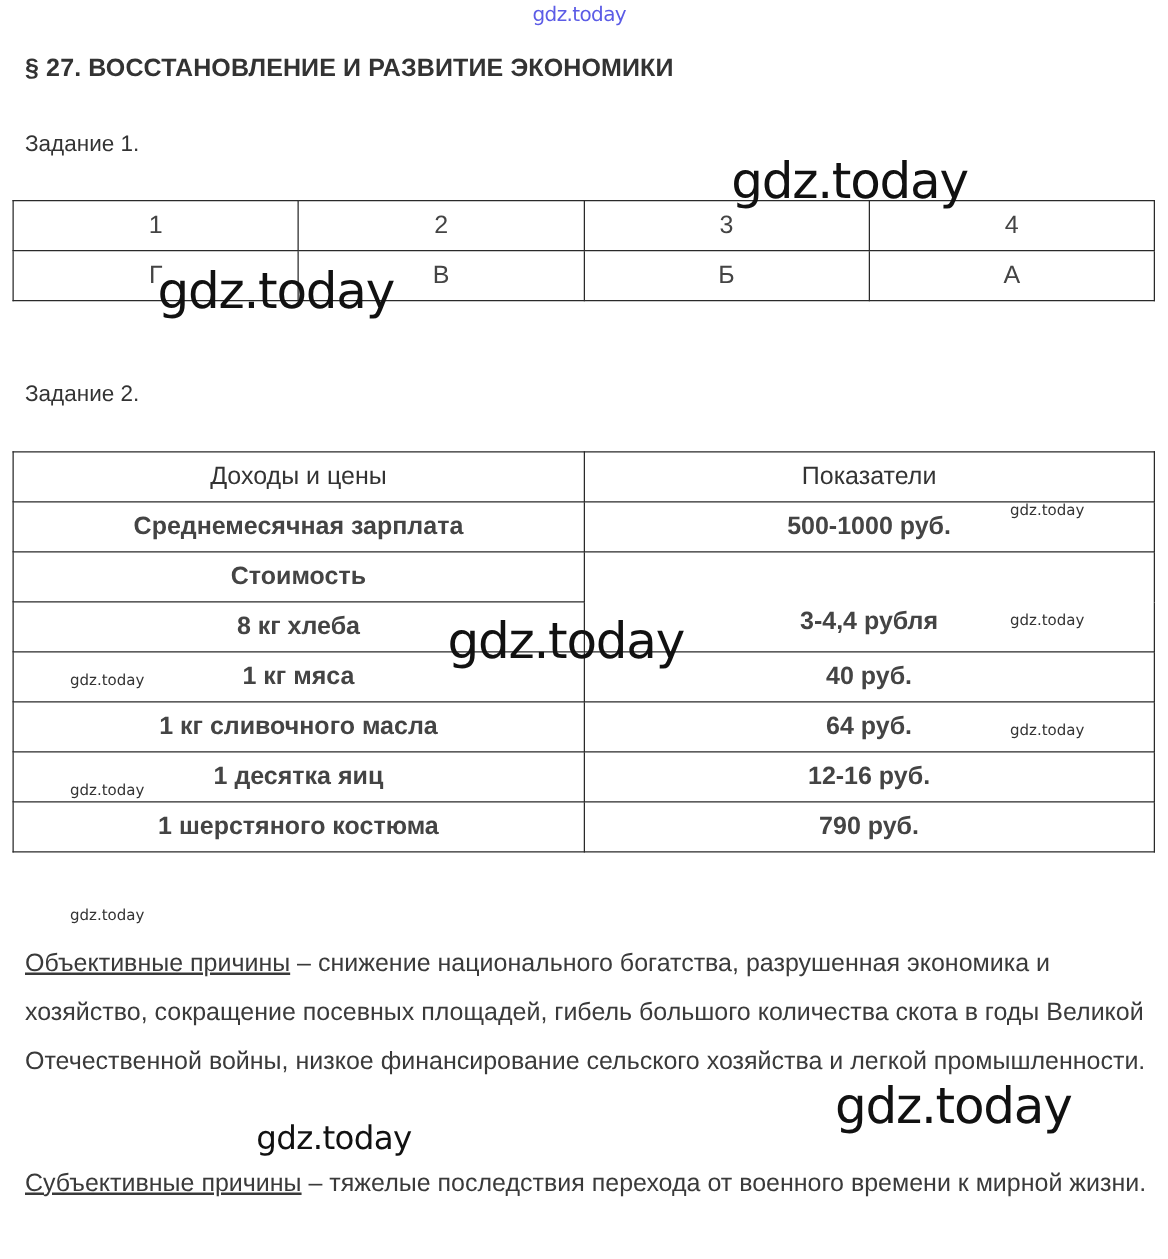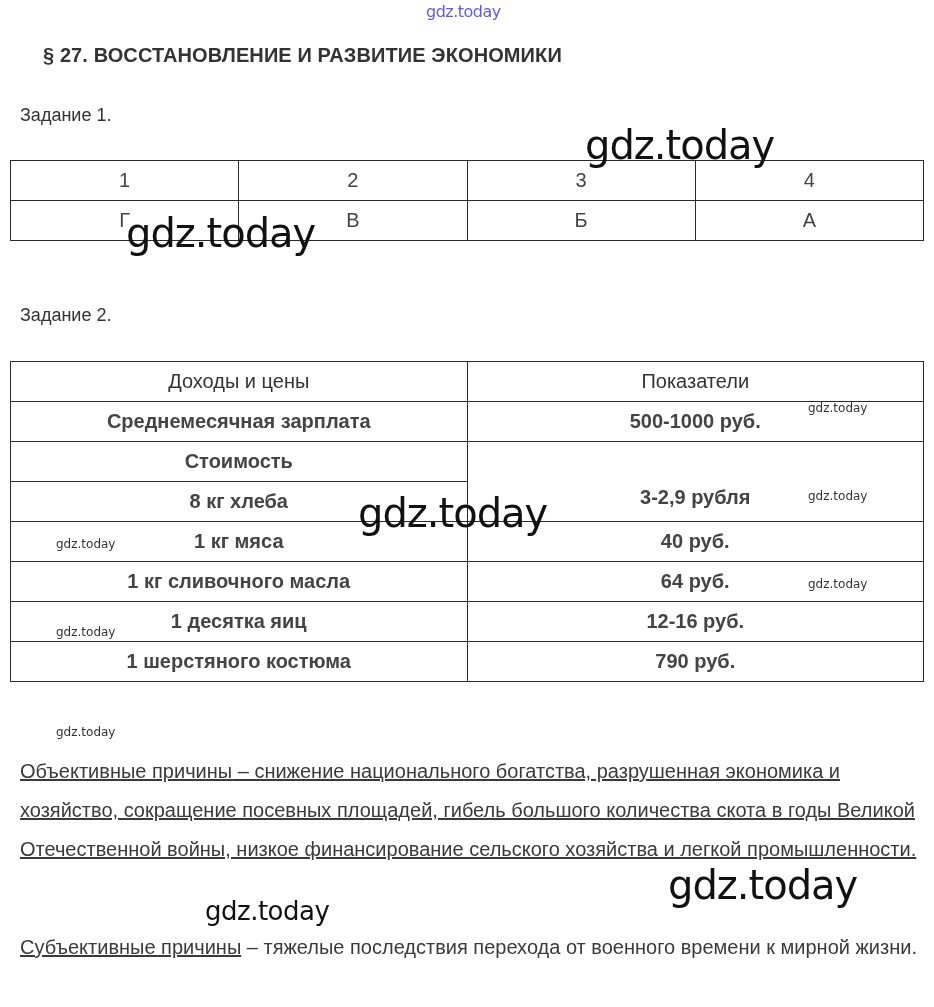--- a/index.html
+++ b/index.html
@@ -1,20 +1,20 @@
 <!DOCTYPE html>
 <html><head>
 <meta charset="utf-8">
 <style>
   html, body { margin:0; padding:0; background:#ffffff; }
   body { width:934px; height:1007px; position:relative; overflow:hidden;
          font-family:"Liberation Sans", sans-serif; color:#3a3a3a; }
   .abs { position:absolute; }
   .wm-top { left:426px; top:2px; font-size:16px; color:#5c5ce6; letter-spacing:-0.5px; font-family:"DejaVu Sans", sans-serif; }
-  .title { left:20px; top:44px; font-size:20px; font-weight:bold; color:#333; letter-spacing:0.1px;margin-left:23px; }
+  .title { left:20px; top:44px; font-size:20px; font-weight:bold; color:#333; letter-spacing:0.1px; }
   .task { left:20px; font-size:18px; font-weight:normal; color:#333; }
   table { border-collapse:collapse; position:absolute; }
   td, th { border:1px solid #2a2a2a; text-align:center; font-weight:normal; color:#444; font-size:20px; padding:0; }
   .t1 { left:10px; top:160px; width:914px; }
   .t1 td { height:39px; width:25%; vertical-align:middle; }
   .t2 { left:10px; top:361px; width:914px; }
   .t2 td, .t2 th { width:50%; height:39px; vertical-align:middle;font-weight:bold; }
   .t2 th { font-weight:normal; color:#333; }
   .t2 .merged { vertical-align:bottom; padding-bottom:12px; }
   .wm-big { font-family:"DejaVu Sans", sans-serif; font-size:40px; color:#111; letter-spacing:-1px; font-weight:normal; }
@@ -59,21 +59,21 @@
       <tr>
     <th>Доходы и цены</th>
     <th>Показатели</th>
   </tr>
   <tr>
     <td>Среднемесячная зарплата</td>
     <td>500-1000 руб.</td>
   </tr>
   <tr>
     <td>Стоимость</td>
-    <td rowspan="2" class="merged">3-2,9 рубля</td>
+    <td rowspan="2" class="merged">3-4,4 рубля</td>
   </tr>
   <tr>
     <td>8 кг хлеба</td>
   </tr>
   <tr>
     <td>1 кг мяса</td>
     <td>40 руб.</td>
   </tr>
   <tr>
     <td>1 кг сливочного масла</td>
@@ -91,21 +91,21 @@
   </table>
 
 <div class="abs wm-small" style="left:808px; top:401px;">gdz.today</div>
 <div class="abs wm-small" style="left:808px; top:489px;">gdz.today</div>
 <div class="abs wm-small" style="left:56px; top:537px;">gdz.today</div>
 <div class="abs wm-small" style="left:808px; top:577px;">gdz.today</div>
 <div class="abs wm-small" style="left:56px; top:625px;">gdz.today</div>
 <div class="abs wm-big" style="left:358px; top:490px;">gdz.today</div>
 <div class="abs wm-small" style="left:56px; top:725px;">gdz.today</div>
 
-<div class="abs para" style="top:752px;text-decoration:underline;">
+<div class="abs para" style="top:752px;">
   <span class="u">Объективные причины</span><span> – снижение национального богатства, разрушенная экономика и хозяйство, сокращение посевных площадей, гибель большого количества скота в годы Великой Отечественной войны, низкое финансирование сельского хозяйства и легкой промышленности.</span>
 </div>
 
 <div class="abs wm-big" style="left:668px; top:862px;">gdz.today</div>
 <div class="abs wm-mid" style="left:205px; top:896px;">gdz.today</div>
 
 <div class="abs para" style="top:928px;">
   <span class="u">Субъективные причины</span><span> – тяжелые последствия перехода от военного времени к мирной жизни.</span>
 </div>
 

